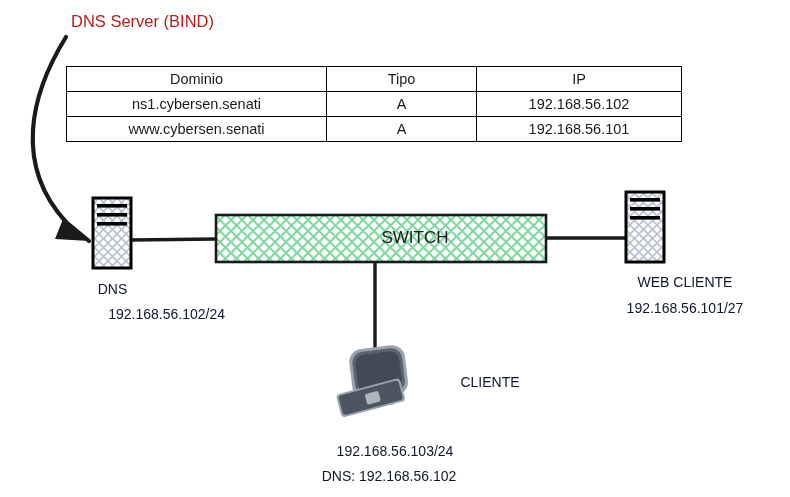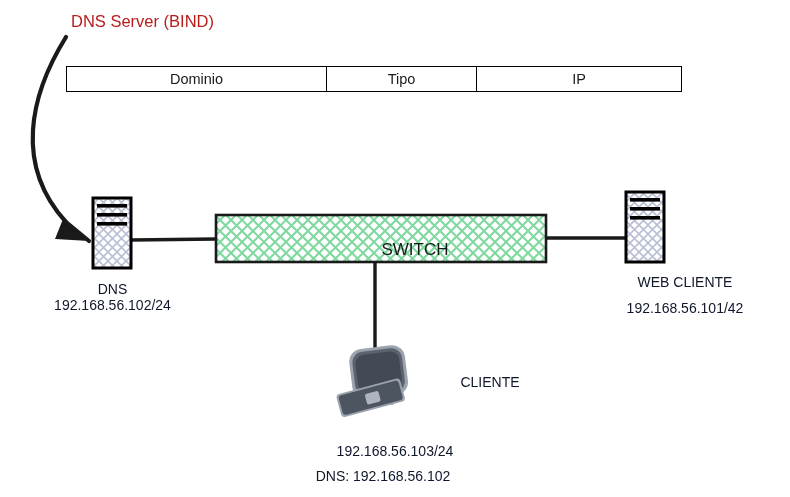--- a/index.html
+++ b/index.html
@@ -57,36 +57,35 @@
   #dns-table col.c-ip { width: 205px; }
 
   
   .device-label {
     font-size: 14px;
     color: #0f172a;
     white-space: nowrap;
     text-align: center;
   }
   #dns-name      { left: 0px;   top: 281px; width: 225px; }
-  #dns-ip        { left: 0px;   top: 297px; width: 225px; }
+  #dns-ip        { left: 0px;   top: 306px; width: 225px; text-align: right; }
   #web-name      { left: 580px; top: 274px; width: 210px; }
   #web-ip        { left: 580px; top: 300px; width: 210px; }
   #client-name   { left: 430px; top: 374px; width: 120px; text-align: center; }
   #client-ip     { left: 270px; top: 443px; width: 250px; }
-  #client-dns    { left: 258px; top: 468px; width: 250px; }
+  #client-dns    { left: 264px; top: 468px; width: 250px; }
 
   
   #switch-label {
     left: 216px;
     top: 228px;
     width: 398px;
     text-align: center;
     font-size: 17px;
     color: #1a1a1a;
-    margin-top: 12px;
   }
 </style>
 </head>
 <body>
 
 <svg id="canvas" viewBox="0 0 790 497" xmlns="http://www.w3.org/2000/svg">
   <defs>
 
     <pattern id="hatchServer" width="9" height="9" patternUnits="userSpaceOnUse">
       <rect width="9" height="9" fill="#ffffff"></rect>
@@ -158,26 +157,36 @@
     <col class="c-dom">
       <col class="c-type">
       <col class="c-ip">
   </colgroup>
   <tbody>
     <tr>
       <td>Dominio</td>
       <td>Tipo</td>
       <td>IP</td>
     </tr>
+    <tr>
+      <td>ns1.cybersen.senati</td>
+      <td>A</td>
+      <td>192.168.56.102</td>
+    </tr>
+    <tr>
+      <td>www.cybersen.senati</td>
+      <td>A</td>
+      <td>192.168.56.101</td>
+    </tr>
   </tbody>
 </table>
 
 <div class="abs" id="switch-label">SWITCH</div>
 
 <div class="abs device-label" id="dns-name">DNS</div>
 <div class="abs device-label" id="dns-ip">192.168.56.102/24</div>
 
 <div class="abs device-label" id="web-name">WEB CLIENTE</div>
-<div class="abs device-label" id="web-ip">192.168.56.101/42</div>
+<div class="abs device-label" id="web-ip">192.168.56.101/27</div>
 
 <div class="abs device-label" id="client-name">CLIENTE</div>
 <div class="abs device-label" id="client-ip">192.168.56.103/24</div>
 <div class="abs device-label" id="client-dns">DNS: 192.168.56.102</div>
 
 </body></html>

